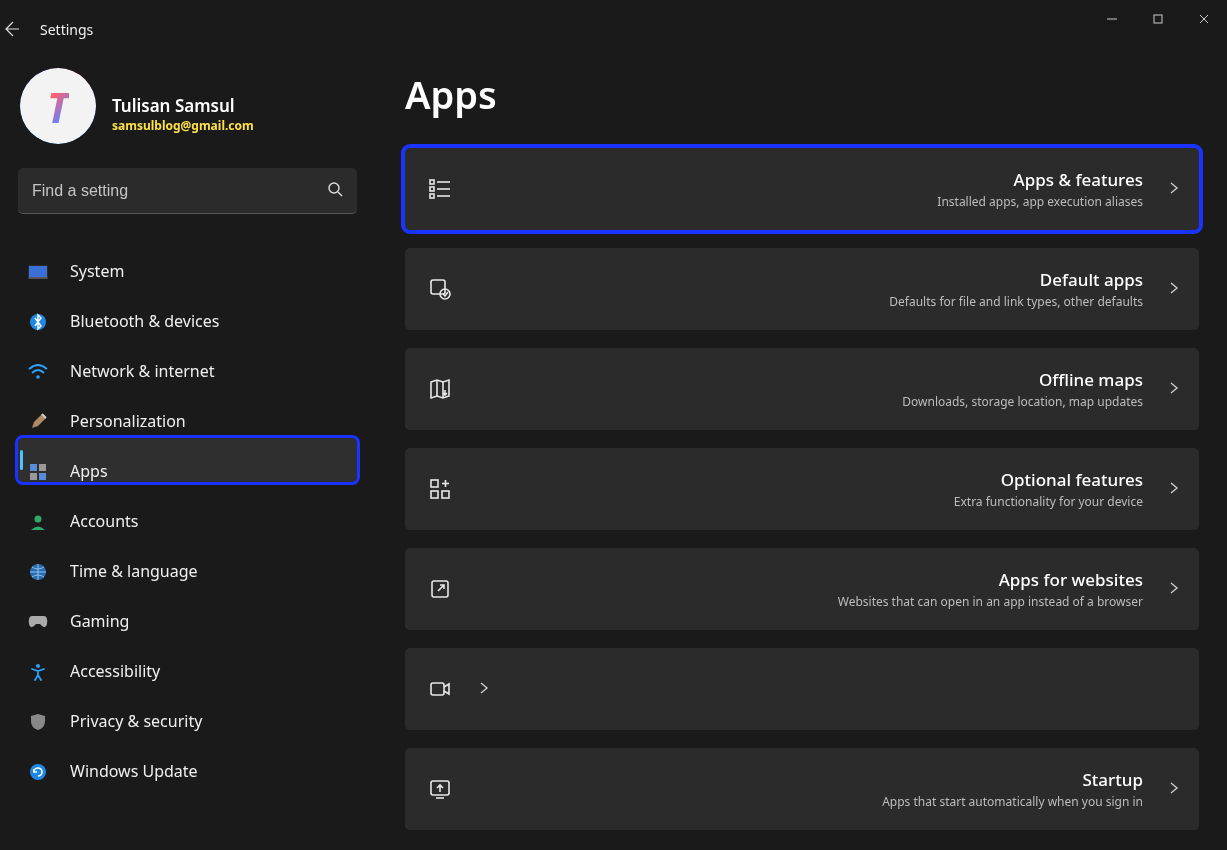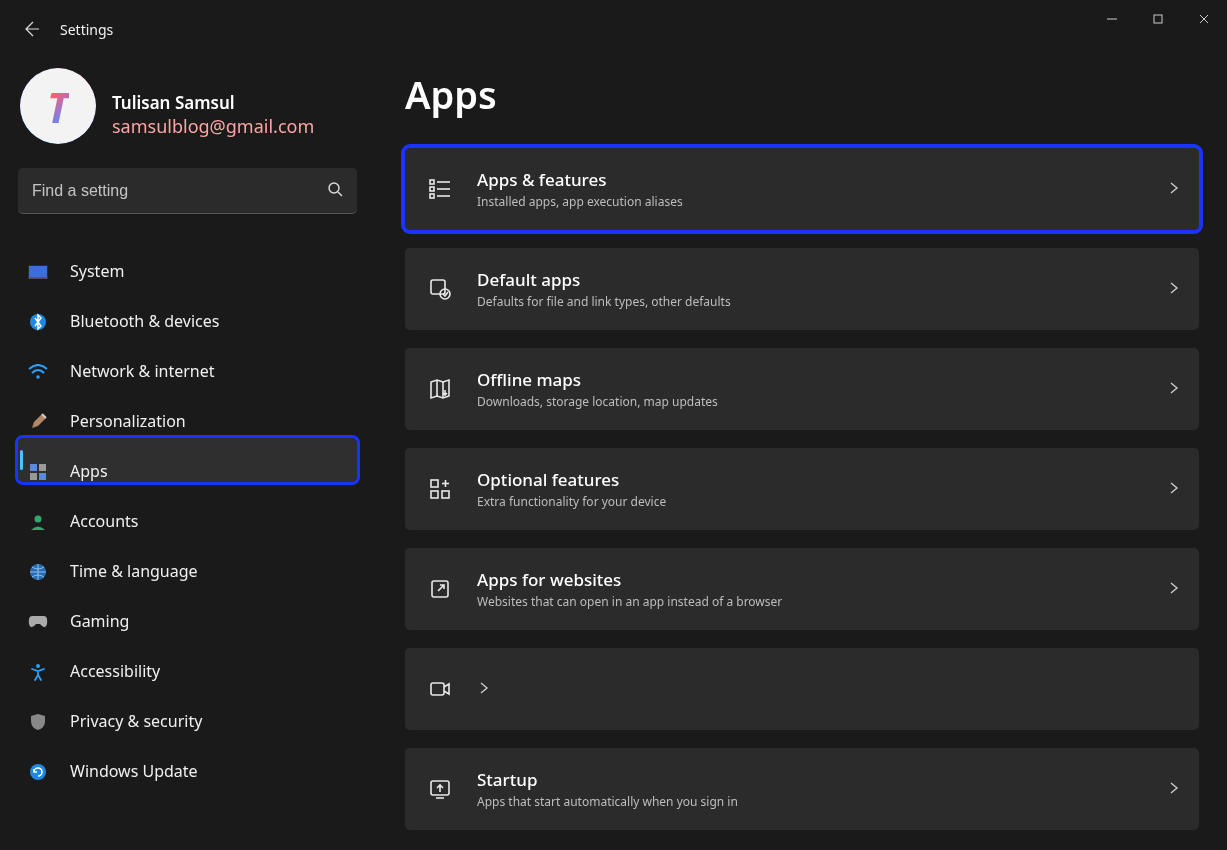--- a/index.html
+++ b/index.html
@@ -29,21 +29,20 @@
     justify-content: center;
     color: #ccc;
   }
   .window-btn svg { width: 12px; height: 12px; }
 
   
   .topbar {
     display: flex;
     align-items: center;
     height: 58px;
-    padding-left: 20px;
     gap: 18px;
   }
   .back-btn {
     width: 22px;
     height: 22px;
     display: flex;
     align-items: center;
     justify-content: center;
     color: #ddd;
   }
@@ -92,21 +91,21 @@
     font-weight: 700;
     z-index: 1;
     background: linear-gradient(135deg,#ffcf3a,#ff5f6d 30%,#6a82fb 70%,#00c9ff);
     -webkit-background-clip: text;
     background-clip: text;
     color: transparent;
     font-style: italic;
   }
   .user-text { display: flex; flex-direction: column; }
   .user-name { font-size: 17px; font-weight: 600; margin-top: 16px; }
-  .user-email { font-size: 18px; color: #fca5a5; }
+  .user-email { font-size: 12px; color: #fde047; font-weight: bold; }
 
   .search {
     position: relative;
     margin-bottom: 24px;
   }
   .search input {
     width: 100%;
     height: 46px;
     background: #2b2b2b;
     border: none;
@@ -186,21 +185,21 @@
   }
   .card-icon {
     width: 26px;
     height: 26px;
     color: #e8e8e8;
     flex-shrink: 0;
     display: flex;
     align-items: center;
     justify-content: center;
   }
-  .card-text { flex: 1; display: flex; flex-direction: column; gap: 2px;}
+  .card-text { flex: 1; display: flex; flex-direction: column; gap: 2px; text-align: right;}
   .card-title { font-size: 17px; font-weight: 500; }
   .card-desc  { font-size: 12px; color: #bdbdbd; }
   .card-chevron { color: #ccc; }
   .gap { height: 10px; }
 </style>
 </head>
 <body>
 
 <div class="window-controls">
   <div class="window-btn">

